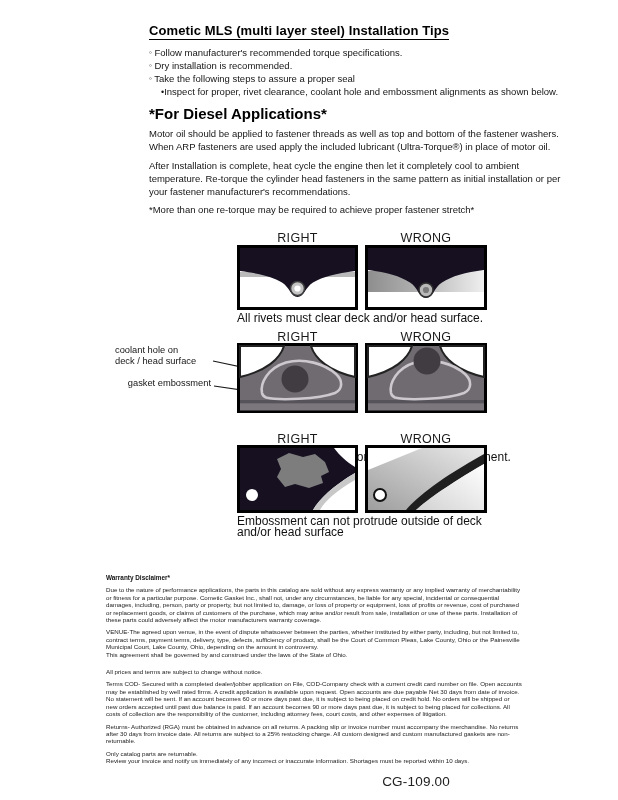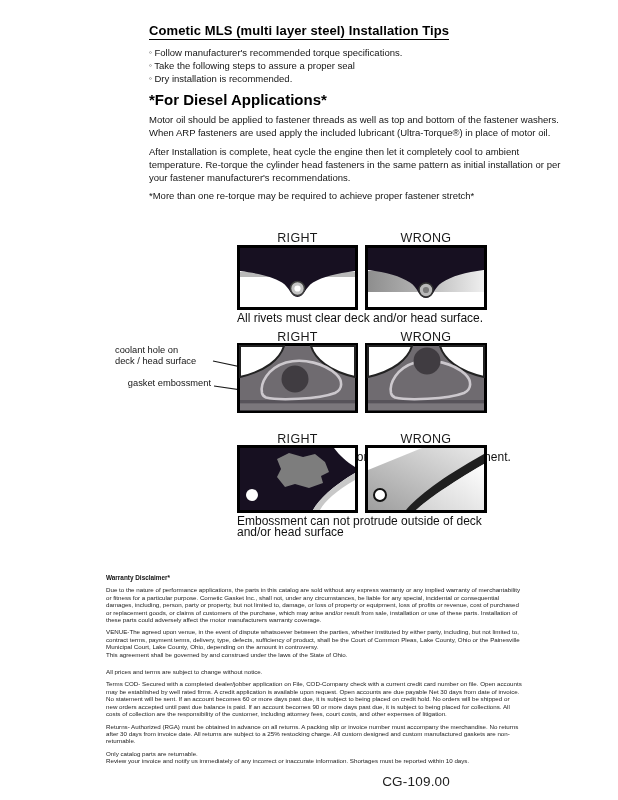--- a/index.html
+++ b/index.html
@@ -37,22 +37,23 @@
 </style>
 </head>
 <body>
 
 <div class="page">
 
   <div class="main">
     <h1 class="doc-title">Cometic MLS (multi layer steel) Installation Tips</h1>
 
     <div class="bullet"><span class="mk">◦</span> <span>Follow manufacturer's recommended torque specifications.</span></div>
+    <div class="bullet"><span class="mk">◦</span> <span>Dry installation is recommended.</span></div>
     <div class="bullet"><span class="mk">◦</span> <span>Take the following steps to assure a proper seal</span></div>
-    <div class="bullet"><span class="mk">◦</span> <span>Dry installation is recommended.</span></div>
+    <div class="subbullet"><span class="mk">•</span><span>Inspect for proper, rivet clearance, coolant hole and embossment alignments as shown below.</span></div>
 
     <div class="diesel-h">*For Diesel Applications*</div>
     <div class="para">Motor oil should be applied to fastener threads as well as top and bottom of the fastener washers. When ARP fasteners are used apply the included lubricant (Ultra-Torque®) in place of motor oil.</div>
     <div class="para">After Installation is complete, heat cycle the engine then let it completely cool to ambient temperature. Re-torque the cylinder head fasteners in the same pattern as initial installation or per your fastener manufacturer's recommendations.</div>
     <div class="note">*More than one re-torque may be required to achieve proper fastener stretch*</div>
   </div>
 
   <div class="diagrams">
 
     <div class="rw" style="left:237px;top:4px;width:121px;">RIGHT</div>

